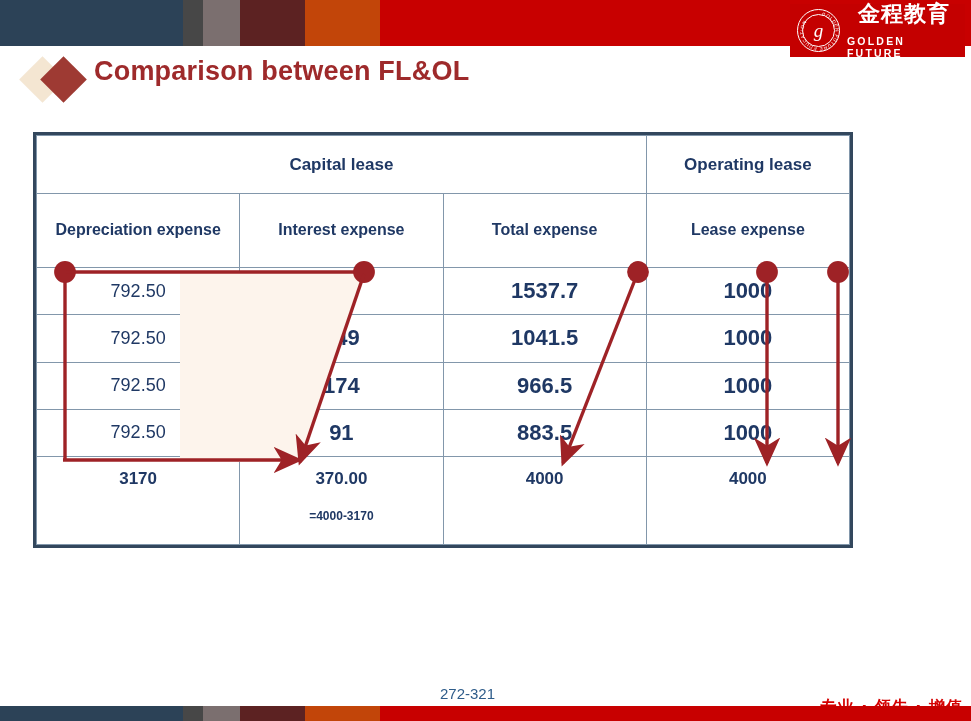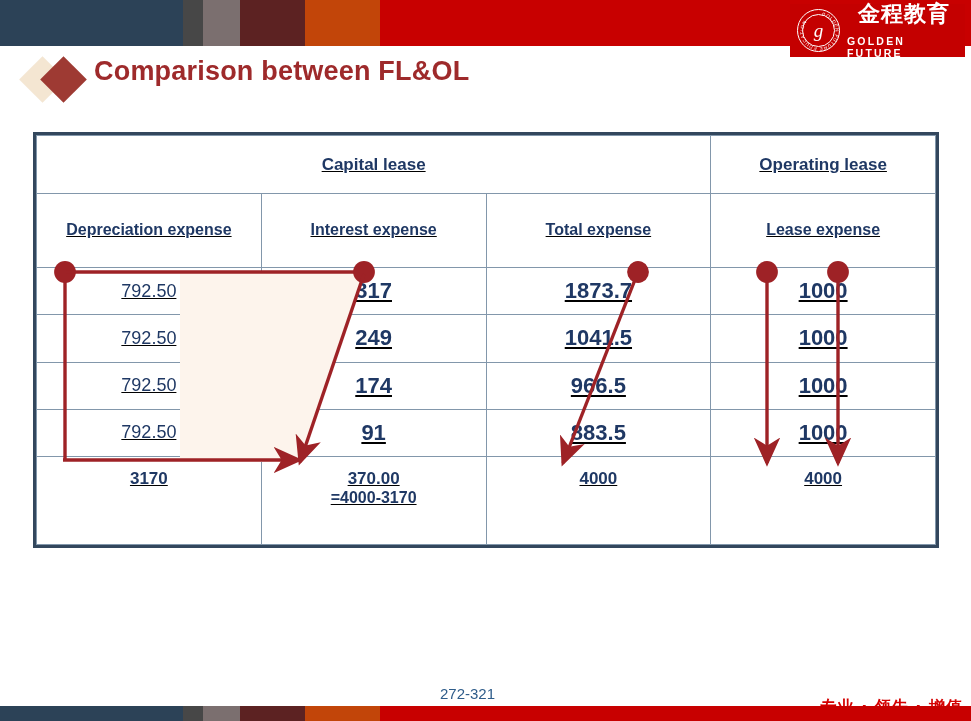--- a/index.html
+++ b/index.html
@@ -112,24 +112,23 @@
     font-weight: bold;
     letter-spacing: 0.2px;
     white-space: nowrap;
     font-family: "Liberation Sans", sans-serif;
   }
 
   
   .table-wrap {
     position: absolute;
     left: 33px; top: 132px;
-    width: 906px; height: 416px;
+    width: 820px; height: 416px;
     border: 3px solid #33475d;
     background: #ffffff;
-    text-decoration: underline;
   }
   .lease-table {
     width: 100%;
     height: 100%;
     border-collapse: collapse;
     table-layout: fixed;
   }
   .lease-table td, .lease-table th {
     border: 1px solid #8297ab;
     color: #1f3864;
@@ -138,21 +137,21 @@
     vertical-align: middle;
     font-weight: bold;
     position: relative;
   }
   .hdr-group { height: 58px; font-size: 17px; }
   .hdr-sub   { height: 74px; font-size: 16px; line-height: 1.3; }
   .data-row  { height: 47px; }
   .data-row td { font-size: 22px; font-weight: bold; }
   .total-row { height: 88px; vertical-align: top; border-radius: 25px; }
   .total-row td { font-size: 17px; padding-top: 12px; vertical-align: top; }
-  .sub-note { display: block; font-size: 16px; }
+  .sub-note { display: block; margin-top: 20px; font-size: 12px; }
 
   
   .dep-val { font-weight: normal !important; font-size: 18px !important; }
 
   
   .overlay {
     position: absolute;
     left: 0; top: 0;
     width: 971px; height: 721px;
     pointer-events: none;
@@ -235,21 +234,21 @@
       <tr class="hdr-sub">
         <th style="width:185px">Depreciation expense</th>
         <th style="width:260px">Interest expense</th>
         <th style="width:183px">Total expense</th>
         <th>Lease expense</th>
       </tr>
 
       <tr class="data-row">
         <td class="dep-val">792.50</td>
         <td>317</td>
-        <td>1873.7</td>
+        <td>1537.7</td>
         <td>1000</td>
       </tr>
       <tr class="data-row">
         <td class="dep-val">792.50</td>
         <td>249</td>
         <td>1041.5</td>
         <td>1000</td>
       </tr>
       <tr class="data-row">
         <td class="dep-val">792.50</td>

